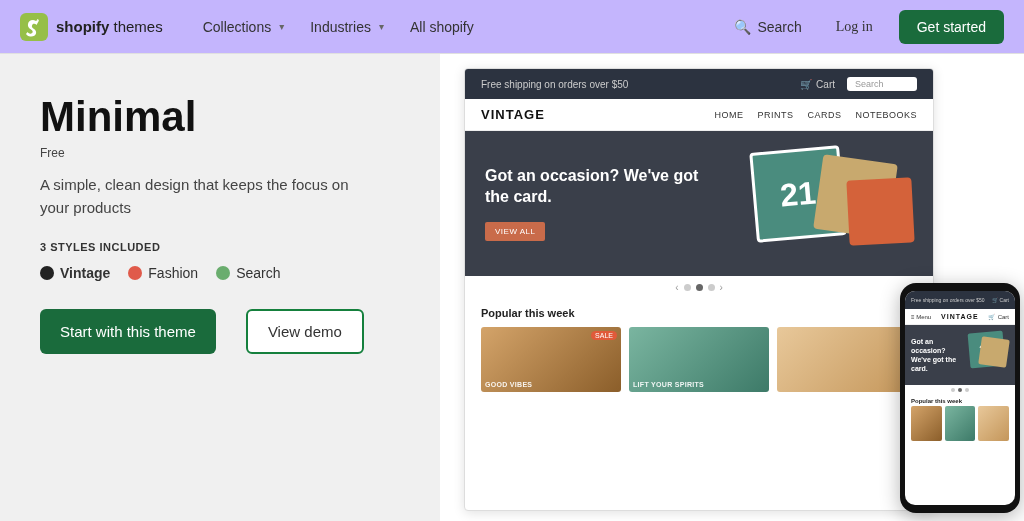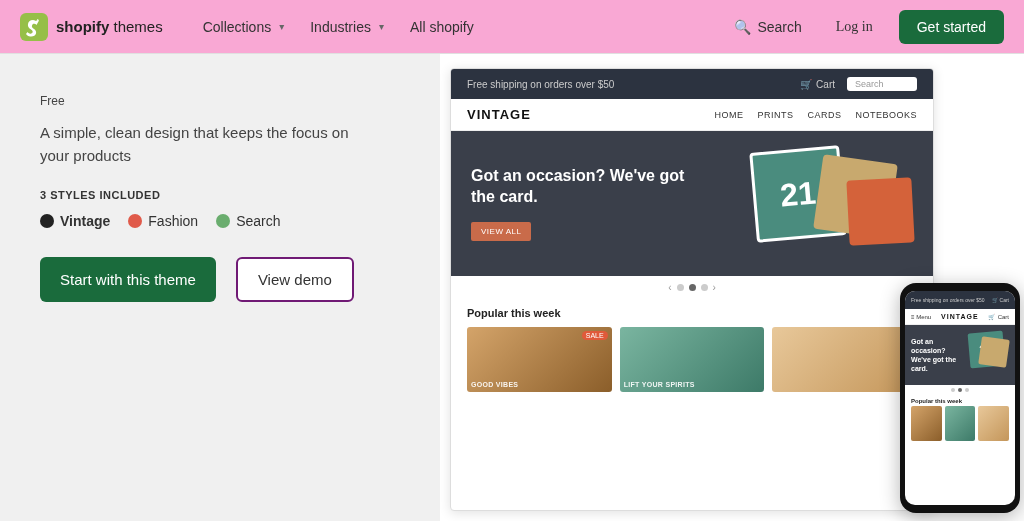--- a/index.html
+++ b/index.html
@@ -1,20 +1,20 @@
 <!DOCTYPE html>
 <html><head>
   <meta charset="utf-8">
   <style>
     * { margin: 0; padding: 0; box-sizing: border-box; }
     body { font-family: -apple-system, BlinkMacSystemFont, 'Segoe UI', sans-serif; background: #f0f0f0; width: 1024px; height: 521px; overflow: hidden; }
 
     
     .navbar {
-      background: #f9a8d4;
+      background: #c4b5fd;
       height: 54px;
       display: flex;
       align-items: center;
       padding: 0 20px;
       border-bottom: 1px solid #e0e0e0;
       position: relative;
       z-index: 10;
     }
     .navbar-brand {
       display: flex;
@@ -150,49 +150,50 @@
       height: 14px;
       border-radius: 50%;
     }
     .dot-vintage { background: #222; }
     .dot-fashion { background: #e05a4a; }
     .dot-modern { background: #6aad6e; }
     .style-item.active { font-weight: 600; }
 
     .action-buttons {
       display: flex;
-      gap: 20px;
+      gap: 30px;
     }
     .start-theme-btn {
       background: #1a6b3c;
       color: #fff;
       border: none;
       padding: 12px 20px;
       border-radius: 6px;
       font-size: 15px;
       font-weight: 500;
       cursor: pointer;
     }
     .view-demo-btn {
       background: #fff;
       color: #333;
-      border: 2px solid #701a75;
+      border: 2px solid #15803d;
       padding: 12px 20px;
       border-radius: 6px;
       font-size: 15px;
       font-weight: 500;
       cursor: pointer;
     }
 
     
     .right-panel {
       flex: 1;
       background: #fff;
       position: relative;
       overflow: hidden;
+      padding-left: 14px;
     }
     .preview-container {
       position: relative;
       width: 100%;
       height: 100%;
     }
 
     
     .desktop-preview {
       position: absolute;
@@ -551,20 +552,21 @@
       <span>Search</span>
     </button>
     <button class="login-btn">Log in</button>
     <button class="get-started-btn">Get started</button>
   </div>
 </nav>
 
 <div class="main-content">
 
   <div class="left-panel">
+    <h1 class="theme-title">Minimal</h1>
     <p class="theme-price">Free</p>
     <p class="theme-desc">A simple, clean design that keeps the focus on your products</p>
     <p class="styles-label">3 STYLES INCLUDED</p>
     <div class="styles-list">
       <div class="style-item active">
         <span class="style-dot dot-vintage"></span>
         <span>Vintage</span>
       </div>
       <div class="style-item">
         <span class="style-dot dot-fashion"></span>

